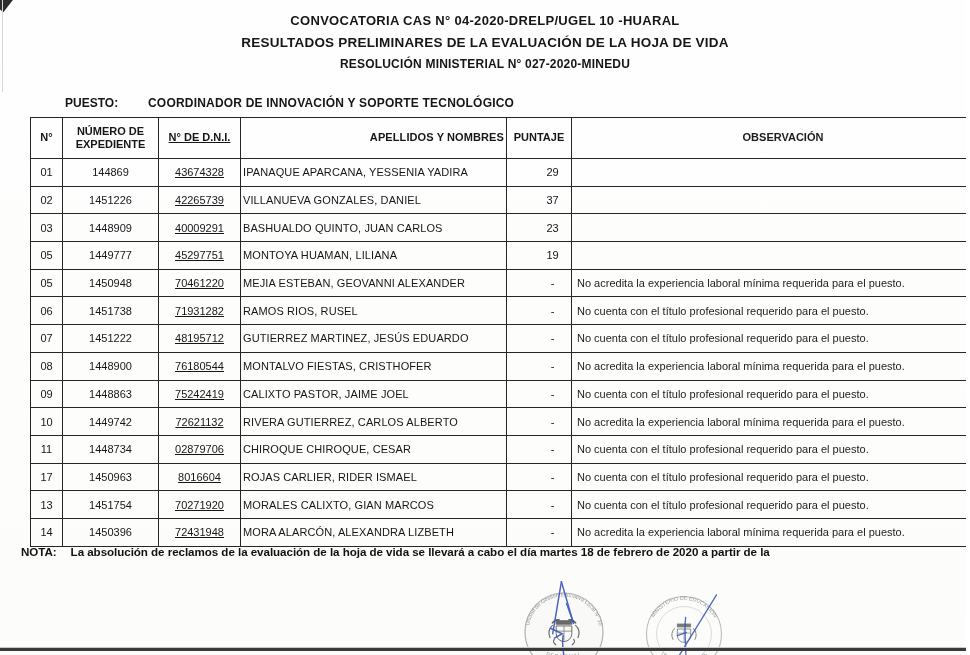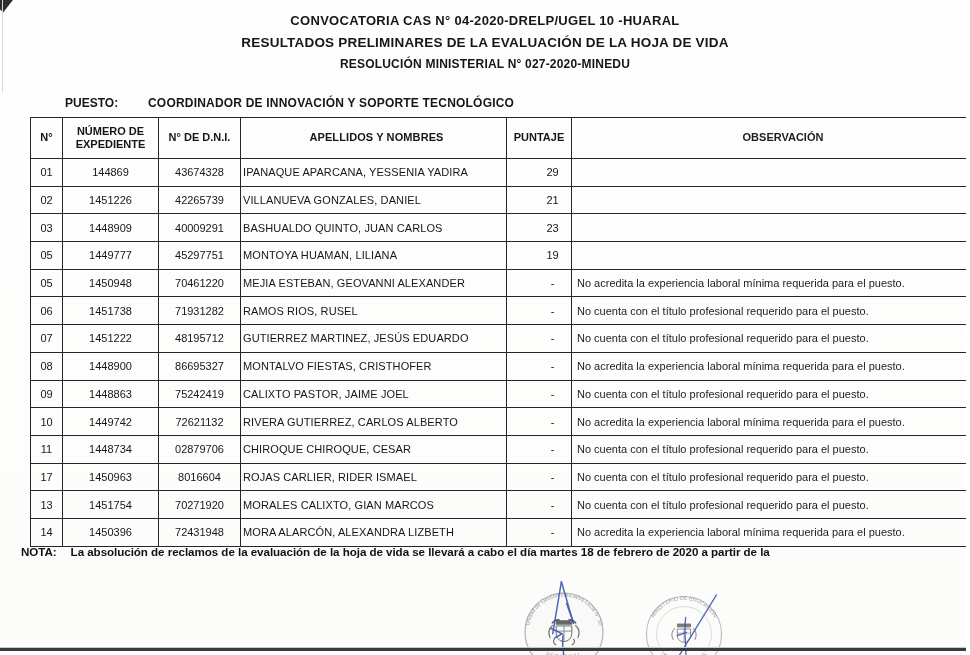--- a/index.html
+++ b/index.html
@@ -22,21 +22,21 @@
   .puesto{position:absolute;left:65px;top:96px;font-weight:bold;font-size:12px;}
   .puesto .pvalue{position:absolute;left:83px;top:0;white-space:nowrap;letter-spacing:.2px;}
 
   
   table.results{position:absolute;left:30px;top:117px;width:928px;border-collapse:collapse;table-layout:fixed;}
   table.results th,table.results td{border:1.5px solid #262626;overflow:hidden;white-space:nowrap;}
   table.results th{height:40px;font-size:11px;font-weight:bold;text-align:center;vertical-align:middle;line-height:1.2;white-space:normal;padding:0 2px;}
   table.results td{height:24.7px;font-size:11px;vertical-align:middle;}
   .c0{width:27px;text-align:center;}
   .c1{width:91px;text-align:center;}
-  .c2{width:77px;text-align:center;}
+  .c2{width:77px;text-align:center;text-decoration:underline;}
   .c3{width:255px;text-align:left;padding-left:2px;letter-spacing:.1px;}
   .c4{width:60px;text-align:center;font-size:11.5px;padding-left:28px;}
   .c5{width:418px;text-align:left;padding-left:5px;font-size:10.6px;color:#1d1d1d;}
 
   
   .nota{position:absolute;left:21px;top:544px;width:938px;font-weight:bold;font-size:11.6px;line-height:16px;letter-spacing:-0.05px;color:#111;}
   .nota-label{margin-right:14px;}
 
   
   .stamp{position:absolute;}
@@ -60,40 +60,40 @@
     <span class="plabel">PUESTO:</span>
     <span class="pvalue">COORDINADOR DE INNOVACIÓN Y SOPORTE TECNOLÓGICO</span>
   </div>
 
   <table class="results">
     <thead>
       <tr>
         <th class="c0">N°</th>
         <th class="c1">NÚMERO DE EXPEDIENTE</th>
         <th class="c2">N° DE D.N.I.</th>
-        <th class="c3" style="text-align:center;padding-left:8px;">APELLIDOS  Y NOMBRES</th>
+        <th class="c3" style="text-align:right;padding-left:8px;">APELLIDOS  Y NOMBRES</th>
         <th class="c4">PUNTAJE</th>
         <th class="c5" style="text-align:center;">OBSERVACIÓN</th>
       </tr>
     </thead>
     <tbody>
         <tr>
           <td class="c0">01</td>
           <td class="c1">144869</td>
           <td class="c2">43674328</td>
           <td class="c3">IPANAQUE APARCANA, YESSENIA YADIRA</td>
           <td class="c4">29</td>
           <td class="c5"></td>
         </tr>
         <tr>
           <td class="c0">02</td>
           <td class="c1">1451226</td>
           <td class="c2">42265739</td>
           <td class="c3">VILLANUEVA GONZALES, DANIEL</td>
-          <td class="c4">21</td>
+          <td class="c4">37</td>
           <td class="c5"></td>
         </tr>
         <tr>
           <td class="c0">03</td>
           <td class="c1">1448909</td>
           <td class="c2">40009291</td>
           <td class="c3">BASHUALDO QUINTO, JUAN CARLOS</td>
           <td class="c4">23</td>
           <td class="c5"></td>
         </tr>
@@ -125,21 +125,21 @@
           <td class="c0">07</td>
           <td class="c1">1451222</td>
           <td class="c2">48195712</td>
           <td class="c3">GUTIERREZ MARTINEZ, JESÚS EDUARDO</td>
           <td class="c4">-</td>
           <td class="c5">No cuenta con el título profesional requerido para el puesto.</td>
         </tr>
         <tr>
           <td class="c0">08</td>
           <td class="c1">1448900</td>
-          <td class="c2">86695327</td>
+          <td class="c2">76180544</td>
           <td class="c3">MONTALVO FIESTAS, CRISTHOFER</td>
           <td class="c4">-</td>
           <td class="c5">No acredita la experiencia laboral mínima requerida para el puesto.</td>
         </tr>
         <tr>
           <td class="c0">09</td>
           <td class="c1">1448863</td>
           <td class="c2">75242419</td>
           <td class="c3">CALIXTO PASTOR, JAIME JOEL</td>
           <td class="c4">-</td>

